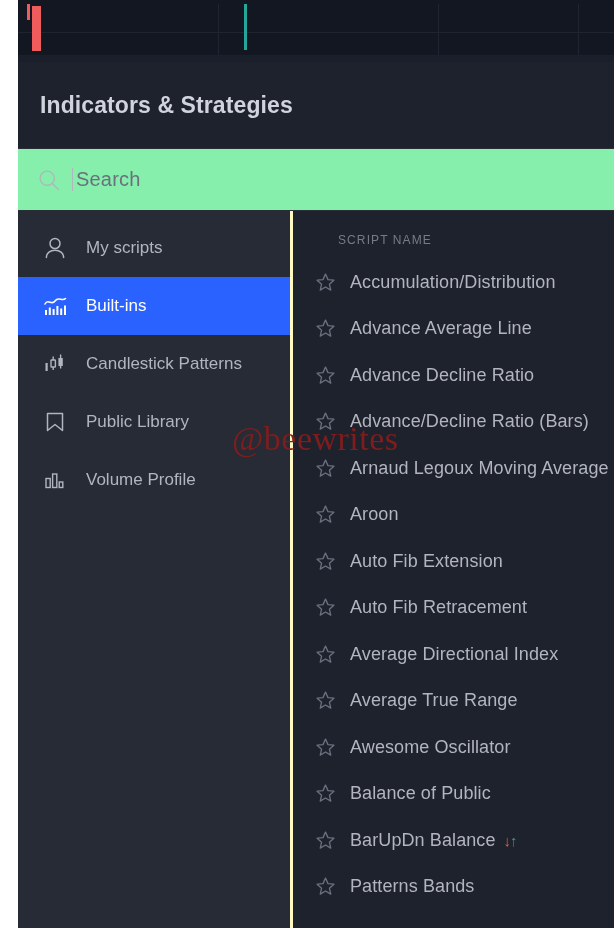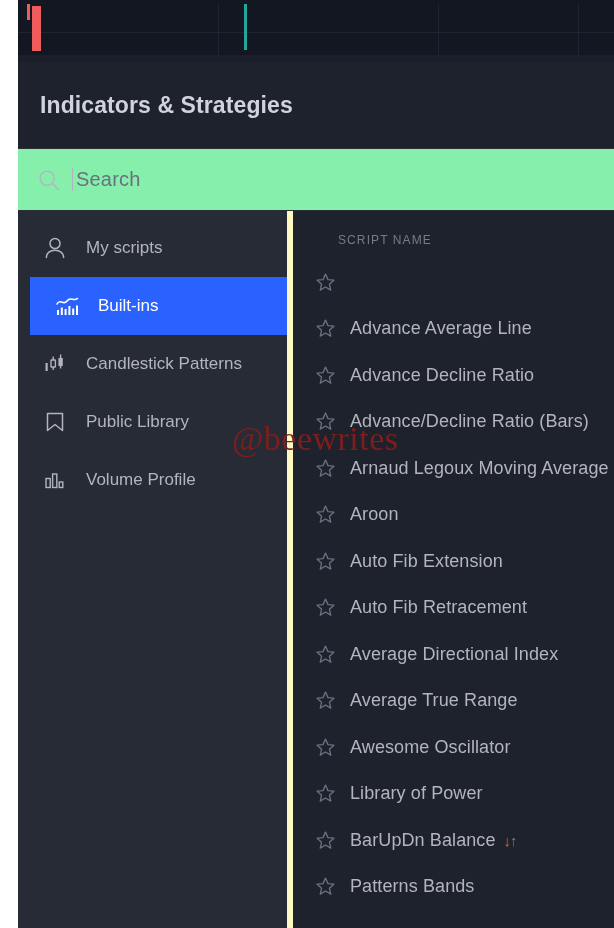--- a/index.html
+++ b/index.html
@@ -130,33 +130,32 @@
   .dialog-body {
     flex: 1;
     display: flex;
     min-height: 0;
   }
 
   .sidebar {
     width: 275px;
     flex: 0 0 275px;
     background: #262b36;
-    border-right: 6px solid #fef9c3;
+    border-right: 3px solid #fef9c3;
     padding-top: 8px;
   }
   .side-item {
     height: 58px;
     display: flex;
     align-items: center;
     padding-left: 22px;
     cursor: pointer;
   }
   .side-item.active {
     background: #2962ff;
-    margin-left: 12px;
   }
   .side-icon {
     width: 30px; height: 30px;
     flex: 0 0 30px;
     margin-right: 16px;
     display: flex;
     align-items: center;
     justify-content: center;
   }
   .side-label {
@@ -337,20 +336,21 @@
         <div class="list-header">
           <span class="list-header-text">SCRIPT NAME</span>
         </div>
 
         <div class="script-row">
           <span class="star-icon">
             <svg width="21" height="21" viewBox="0 0 22 22" fill="none">
                 <path d="M11 2.2l2.6 5.8 6.2.6-4.7 4.2 1.4 6.2L11 15.7 5.5 19l1.4-6.2L2.2 8.6l6.2-.6z" stroke="#6b707e" stroke-width="1.4" stroke-linejoin="round" fill="none"></path>
               </svg>
           </span>
+          <span class="script-name">Accumulation/Distribution</span>
         </div>
 
         <div class="script-row">
           <span class="star-icon">
             <svg width="21" height="21" viewBox="0 0 22 22" fill="none">
                 <path d="M11 2.2l2.6 5.8 6.2.6-4.7 4.2 1.4 6.2L11 15.7 5.5 19l1.4-6.2L2.2 8.6l6.2-.6z" stroke="#6b707e" stroke-width="1.4" stroke-linejoin="round" fill="none"></path>
               </svg>
           </span>
           <span class="script-name">Advance Average Line</span>
         </div>
@@ -435,21 +435,21 @@
           </span>
           <span class="script-name">Awesome Oscillator</span>
         </div>
 
         <div class="script-row">
           <span class="star-icon">
             <svg width="21" height="21" viewBox="0 0 22 22" fill="none">
                 <path d="M11 2.2l2.6 5.8 6.2.6-4.7 4.2 1.4 6.2L11 15.7 5.5 19l1.4-6.2L2.2 8.6l6.2-.6z" stroke="#6b707e" stroke-width="1.4" stroke-linejoin="round" fill="none"></path>
               </svg>
           </span>
-          <span class="script-name">Library of Power</span>
+          <span class="script-name">Balance of Public</span>
         </div>
 
         <div class="script-row">
           <span class="star-icon">
             <svg width="21" height="21" viewBox="0 0 22 22" fill="none">
                 <path d="M11 2.2l2.6 5.8 6.2.6-4.7 4.2 1.4 6.2L11 15.7 5.5 19l1.4-6.2L2.2 8.6l6.2-.6z" stroke="#6b707e" stroke-width="1.4" stroke-linejoin="round" fill="none"></path>
               </svg>
           </span>
           <span class="script-name">BarUpDn Balance</span>
           <span class="arrows"><span class="arrow-dn">↓</span><span class="arrow-up">↑</span></span>

